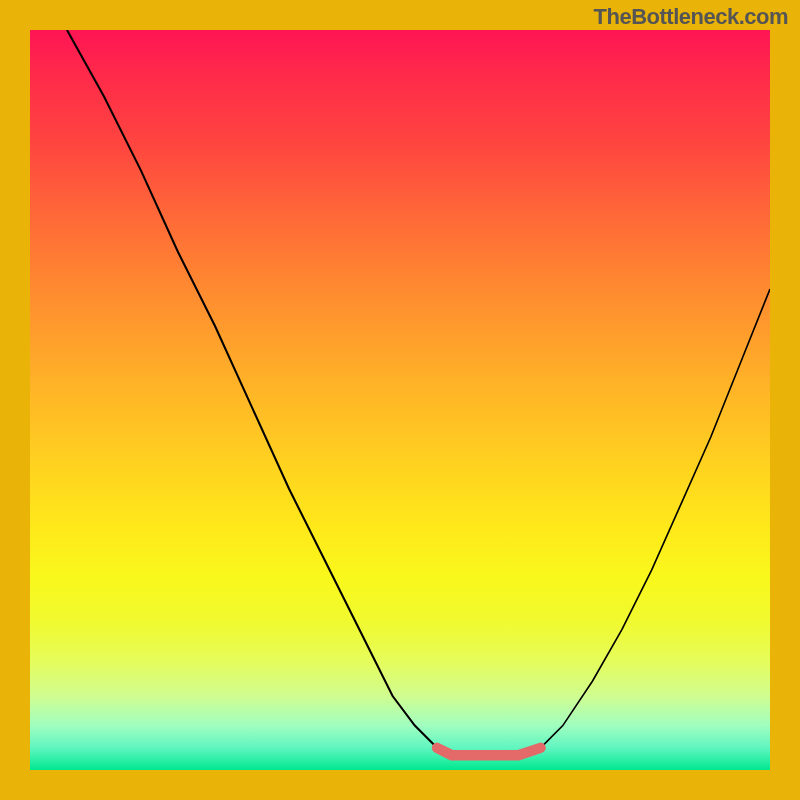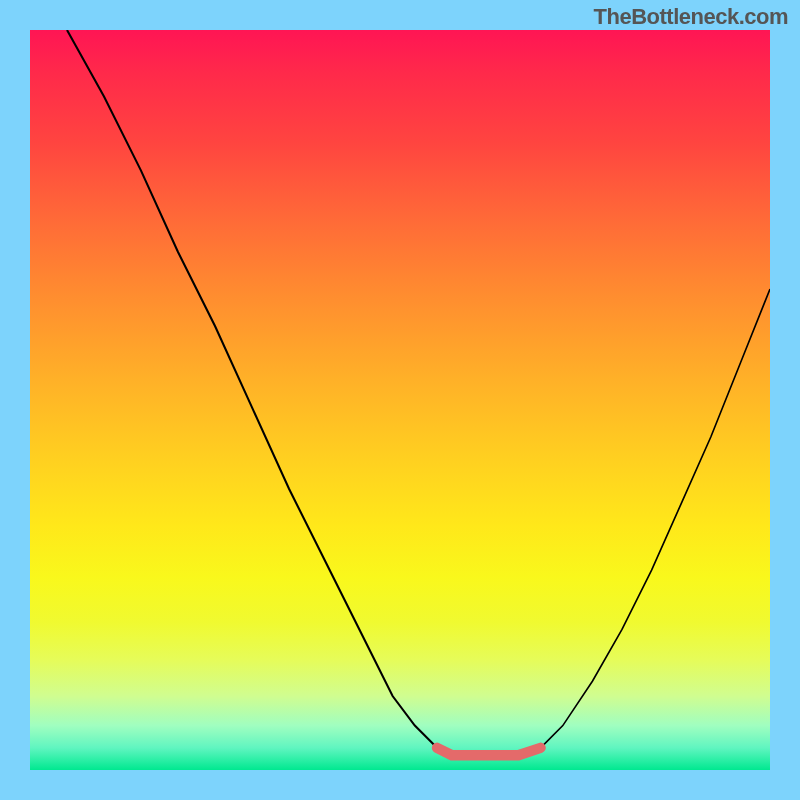--- a/index.html
+++ b/index.html
@@ -7,21 +7,21 @@
     padding: 0;
     width: 800px;
     height: 800px;
     background: #000;
     font-family: Arial, Helvetica, sans-serif;
     overflow: hidden;
   }
   .outer {
     width: 800px;
     height: 800px;
-    background: #7dd3fc;
+    background: #eab308;
     position: relative;
   }
   .attribution {
     position: absolute;
     top: 4px;
     right: 12px;
     font-size: 22px;
     font-weight: bold;
     color: #555;
     letter-spacing: -0.5px;

